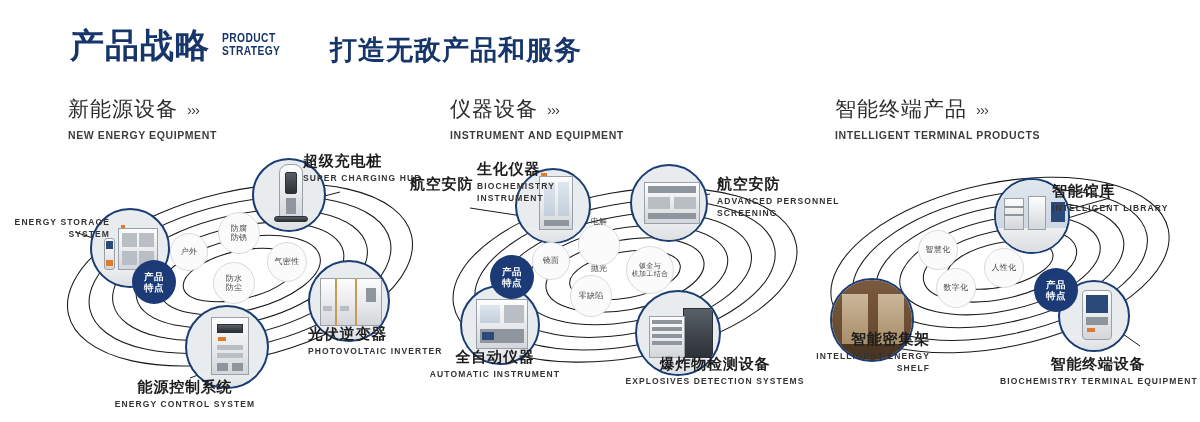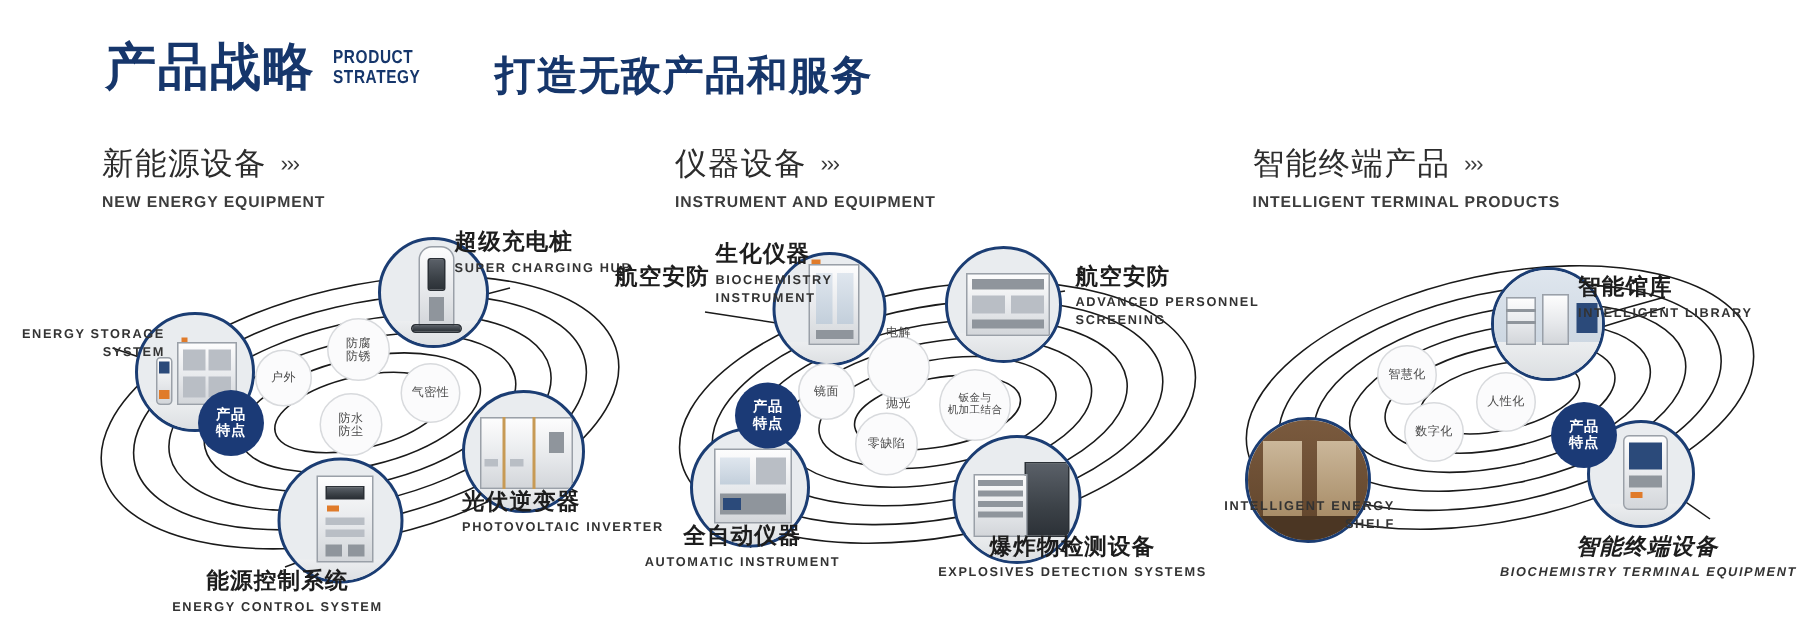--- a/index.html
+++ b/index.html
@@ -420,22 +420,23 @@
       <span>特点</span>
     </div>
   </div>
 
   <div class="lbl" style="left:1052px; top:182px;">
     <div class="cn">智能馆库</div>
     <div class="en">INTELLIGENT LIBRARY</div>
   </div>
 
   <div class="lbl r" style="left:790px; top:330px; width:140px;">
+    <div class="cn">智能密集架</div>
     <div class="en">INTELLIGENT ENERGY</div>
     <div class="en">SHELF</div>
   </div>
 
-  <div class="lbl c" style="left:1000px; top:355px; width:196px;font-style:italic;">
+  <div class="lbl c" style="left:1000px; top:355px; width:196px;">
     <div class="cn">智能终端设备</div>
     <div class="en">BIOCHEMISTRY TERMINAL EQUIPMENT</div>
   </div>
 
 </div>
 
 </body></html>

